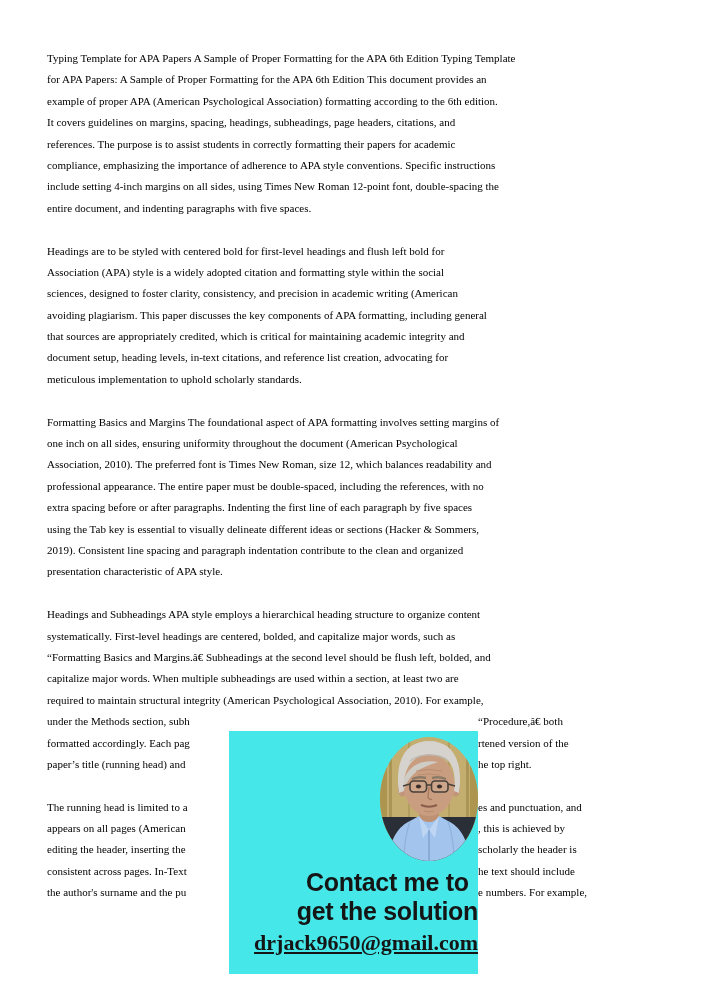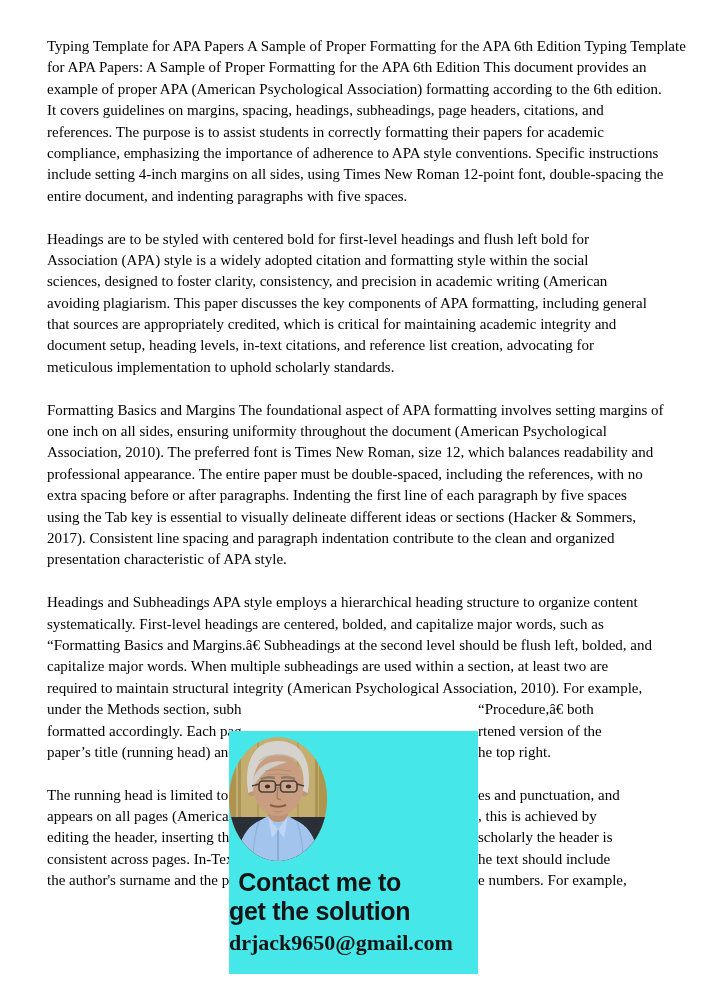--- a/index.html
+++ b/index.html
@@ -5,23 +5,23 @@
   html, body { margin: 0; padding: 0; }
   body {
     width: 708px; height: 1000px;
     position: relative;
     background: #ffffff;
     overflow: hidden;
     font-family: "Liberation Serif", "DejaVu Serif", serif;
   }
   .doc-text {
     position: absolute;
-    left: 47px; top: 36px;
+    left: 47px; top: 48px;
     width: 622px;
-    font-size: 15px;
+    font-size: 11px;
     line-height: 21.4px;
     color: #000000;
   }
   .paragraph { margin: 0 0 21.4px 0; }
   .line {
     position: relative;
     height: 21.4px;
     white-space: nowrap;
     overflow: visible;
   }
@@ -30,21 +30,21 @@
     left: 431px; top: 0;
     white-space: nowrap;
   }
   
   .overlay {
     position: absolute;
     left: 229px; top: 731px;
     width: 249px; height: 243px;
     display: flex;
     flex-direction: column;
-    align-items: flex-start;
+    align-items: flex-end;
     z-index: 5;
   }
   .photo-wrap {
     margin-top: 6px;
     width: 98px; height: 124px;
     flex: 0 0 auto;
   }
   .overlay-title {
     font-family: "Liberation Sans", "DejaVu Sans", sans-serif;
     font-weight: 700;
@@ -54,20 +54,21 @@
     text-align: center;
     margin-top: 7px;
   }
   .overlay-email {
     font-family: "Liberation Serif", "DejaVu Serif", serif;
     font-weight: 700;
     font-size: 22px;
     line-height: 26px;
     margin-top: 4px;
     text-align: center;
+    text-decoration: underline;
   }
 </style>
 </head>
 <body style="background: rgb(255, 255, 255);">
 
 <div class="doc-text" id="doc-body" style="color: rgb(0, 0, 0);">
     <div class="paragraph">
       <div class="line">Typing Template for APA Papers A Sample of Proper Formatting for the APA 6th Edition Typing Template</div>
       <div class="line">for APA Papers: A Sample of Proper Formatting for the APA 6th Edition This document provides an</div>
       <div class="line">example of proper APA (American Psychological Association) formatting according to the 6th edition.</div>
@@ -86,21 +87,21 @@
       <div class="line">document setup, heading levels, in-text citations, and reference list creation, advocating for</div>
       <div class="line">meticulous implementation to uphold scholarly standards.</div>
     </div>
     <div class="paragraph">
       <div class="line">Formatting Basics and Margins The foundational aspect of APA formatting involves setting margins of</div>
       <div class="line">one inch on all sides, ensuring uniformity throughout the document (American Psychological</div>
       <div class="line">Association, 2010). The preferred font is Times New Roman, size 12, which balances readability and</div>
       <div class="line">professional appearance. The entire paper must be double-spaced, including the references, with no</div>
       <div class="line">extra spacing before or after paragraphs. Indenting the first line of each paragraph by five spaces</div>
       <div class="line">using the Tab key is essential to visually delineate different ideas or sections (Hacker &amp; Sommers,</div>
-      <div class="line">2017). Consistent line spacing and paragraph indentation contribute to the clean and organized</div>
+      <div class="line">2019). Consistent line spacing and paragraph indentation contribute to the clean and organized</div>
       <div class="line">presentation characteristic of APA style.</div>
     </div>
     <div class="paragraph">
       <div class="line">Headings and Subheadings APA style employs a hierarchical heading structure to organize content</div>
       <div class="line">systematically. First-level headings are centered, bolded, and capitalize major words, such as</div>
       <div class="line">“Formatting Basics and Margins.â€ Subheadings at the second level should be flush left, bolded, and</div>
       <div class="line">capitalize major words. When multiple subheadings are used within a section, at least two are</div>
       <div class="line">required to maintain structural integrity (American Psychological Association, 2010). For example,</div>
       <div class="line"><span class="frag-left">under the Methods section, subh</span><span class="frag-right">“Procedure,â€ both</span></div>
       <div class="line"><span class="frag-left">formatted accordingly. Each pag</span><span class="frag-right">rtened version of the</span></div>

